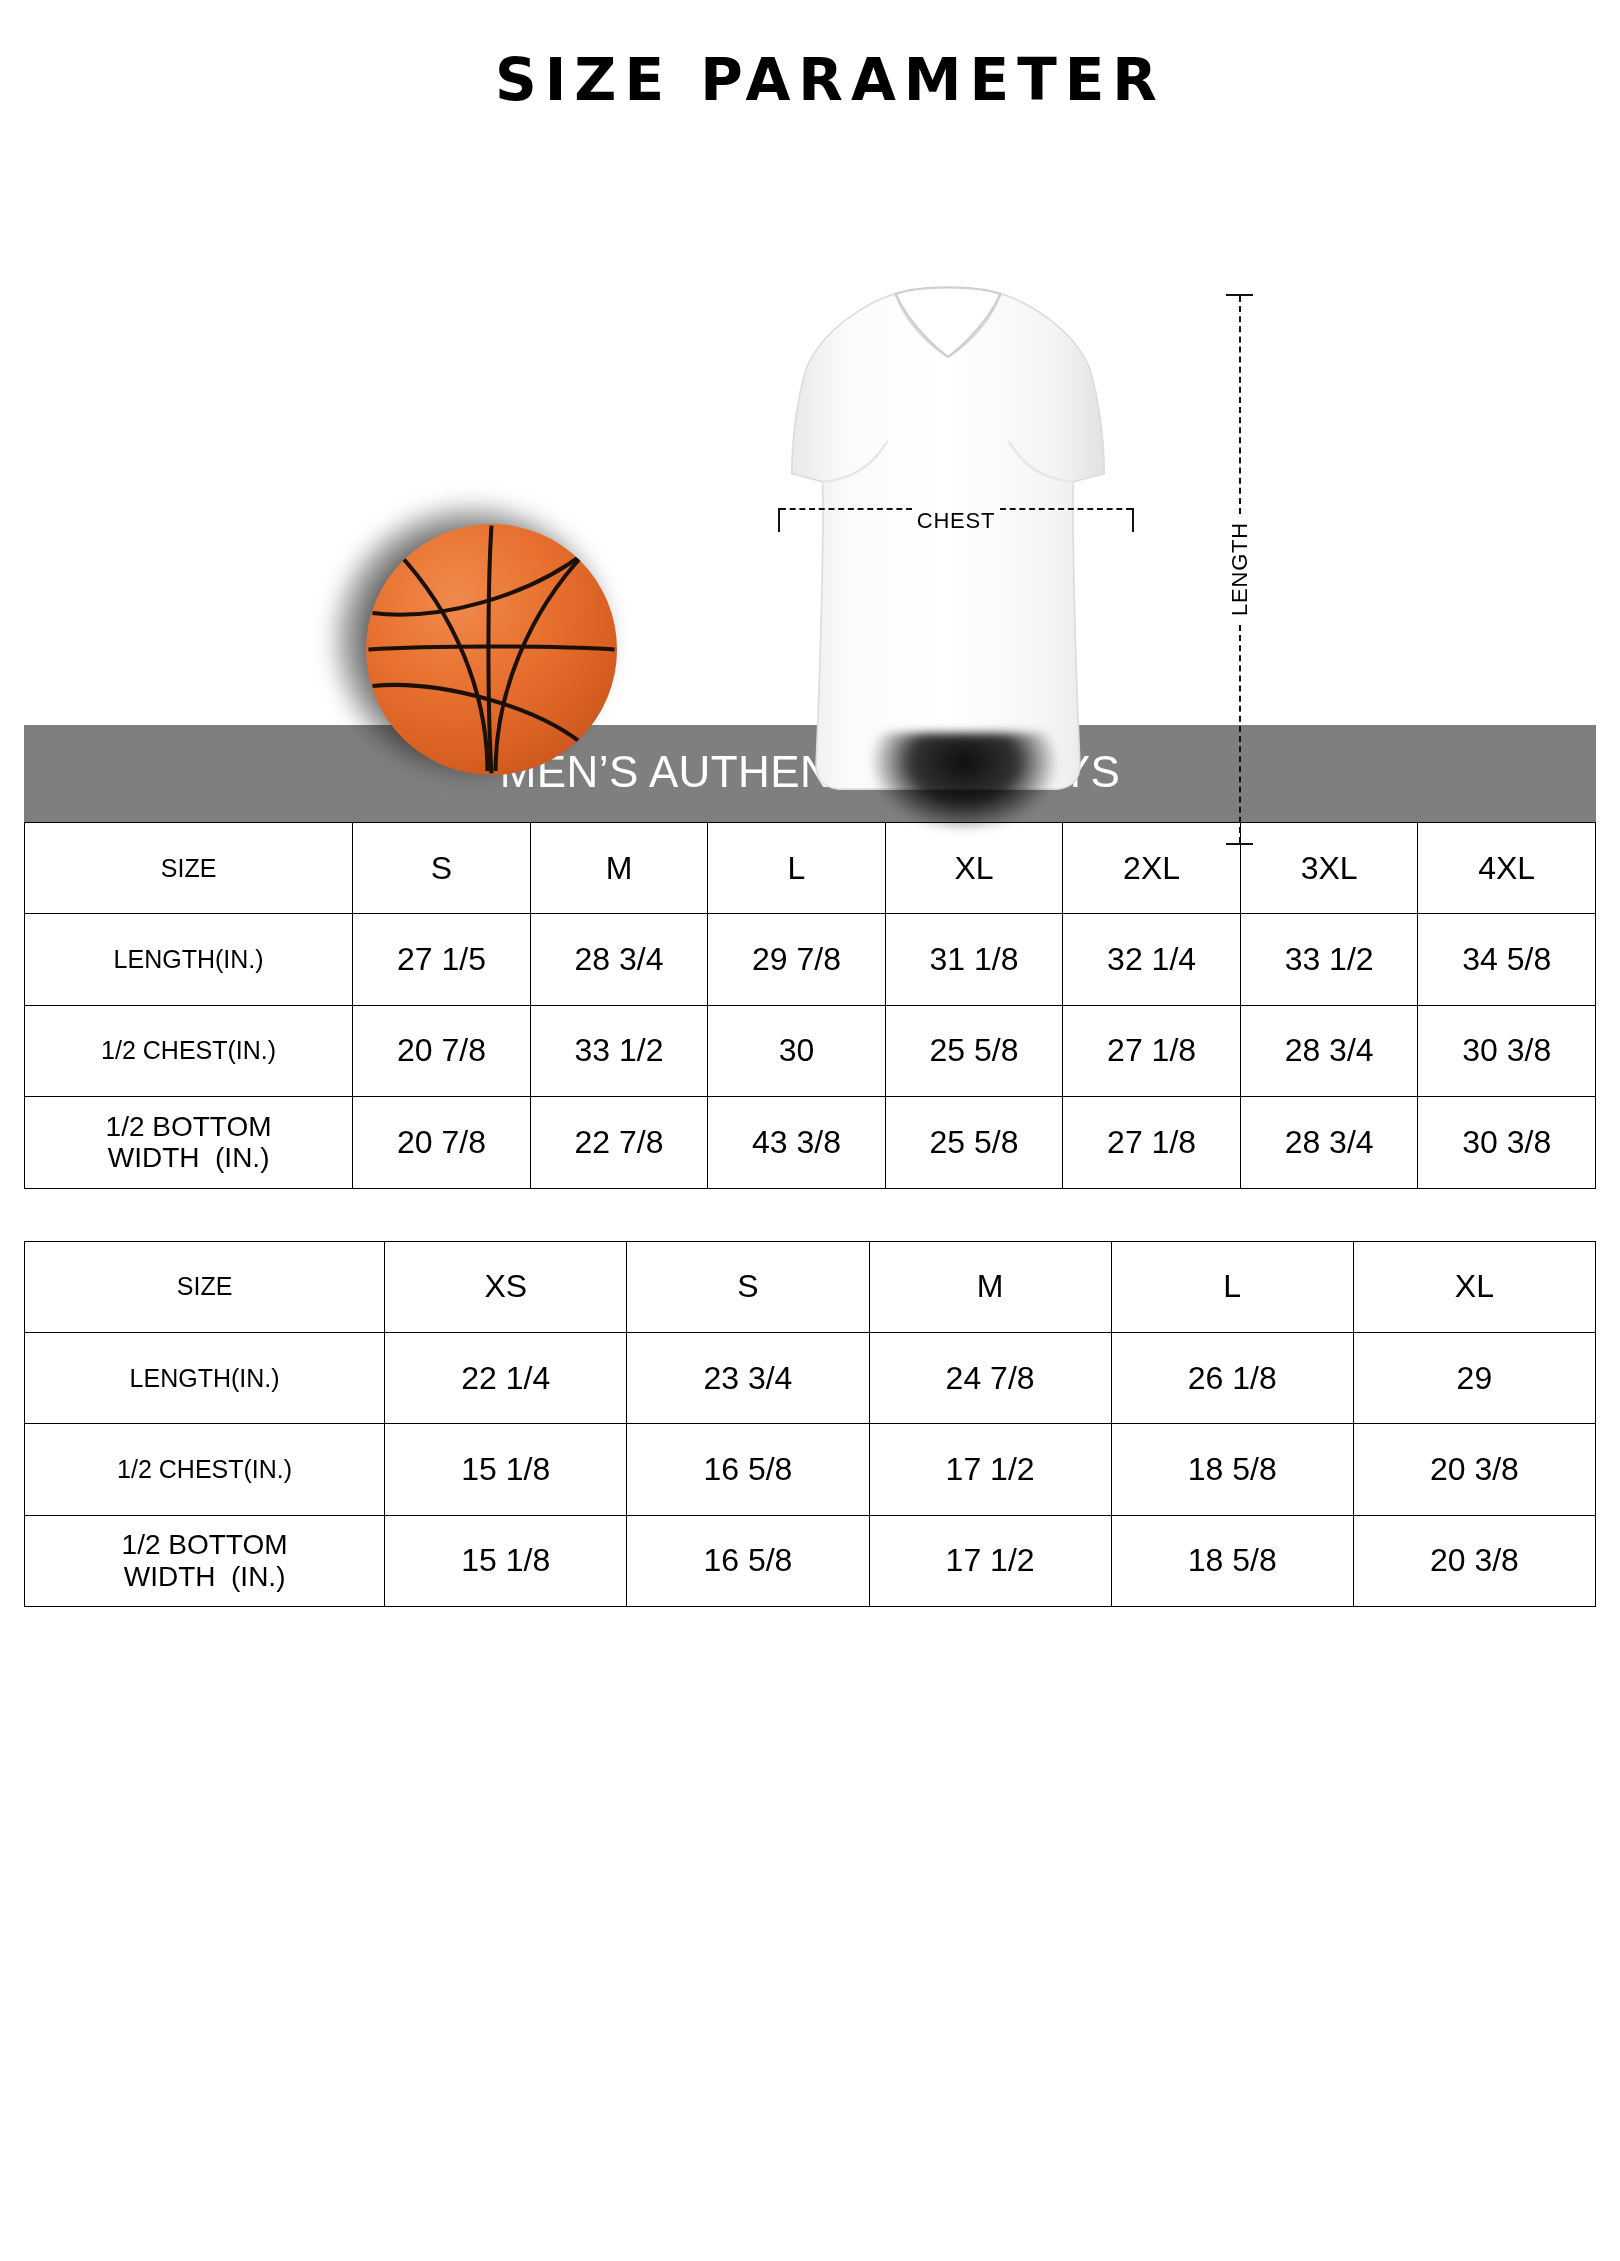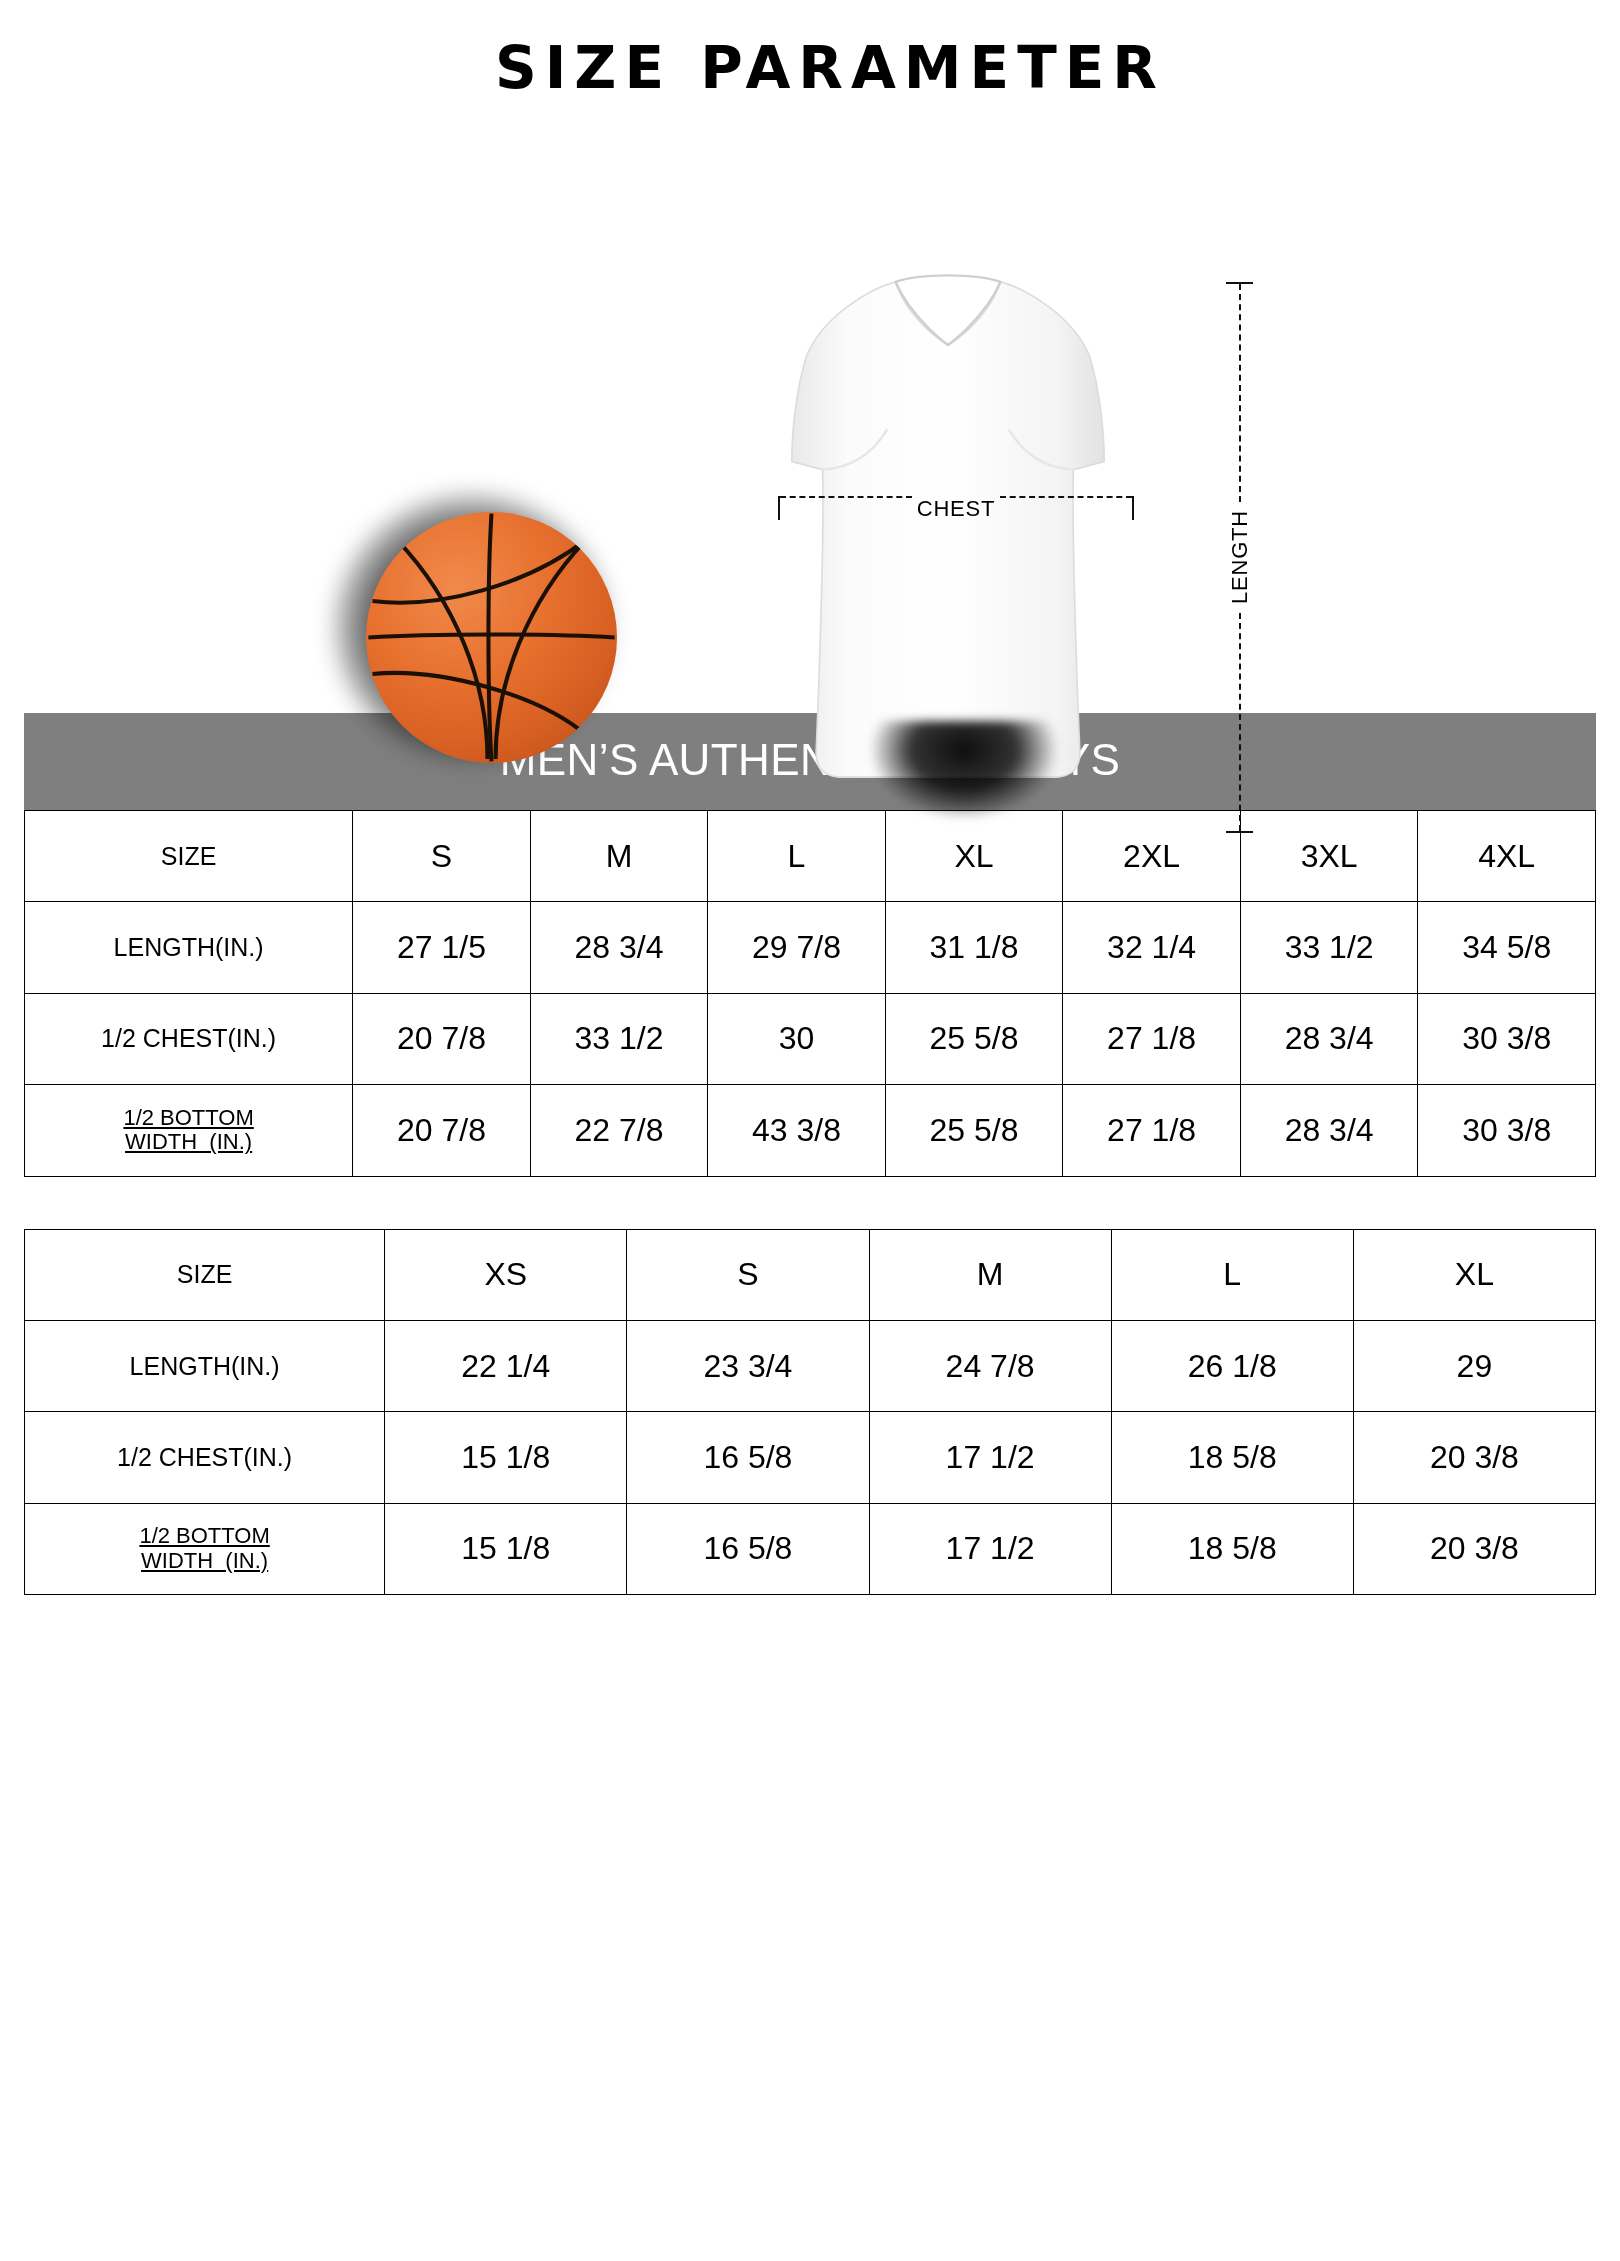--- a/index.html
+++ b/index.html
@@ -22,21 +22,21 @@
     box-sizing: border-box;
   }
 
   
   .title {
     text-align: center;
     font-family: "DejaVu Sans", sans-serif;
     font-weight: bold;
     font-size: 58px;
     letter-spacing: 8px;
-    padding-top: 39px;
+    padding-top: 51px;
     line-height: 1;
     margin-left: 40px;
   }
 
   
   .illustration {
     position: relative;
     height: 616px;
   }
 
@@ -169,22 +169,21 @@
     font-family: "Liberation Sans", sans-serif;
     white-space: nowrap;
   }
   .men-table .rowlabel { width: 324px; }
   .boy-table .rowlabel { width: 356px; }
   .rowlabel {
     font-size: 25px;
   }
   .two-line {
     line-height: 1.12;
-    font-size: 22px;
-    text-decoration: underline;
+    font-size: 28px;
   }
   .spacer { height: 52px; }
 </style>
 </head>
 <body>
 
 <div class="page">
 
   <div class="title">SIZE  PARAMETER</div>
 

